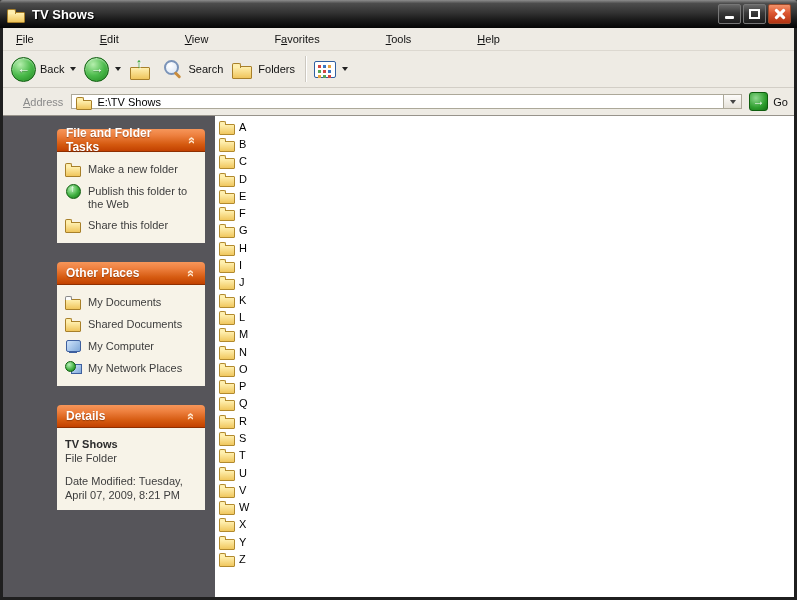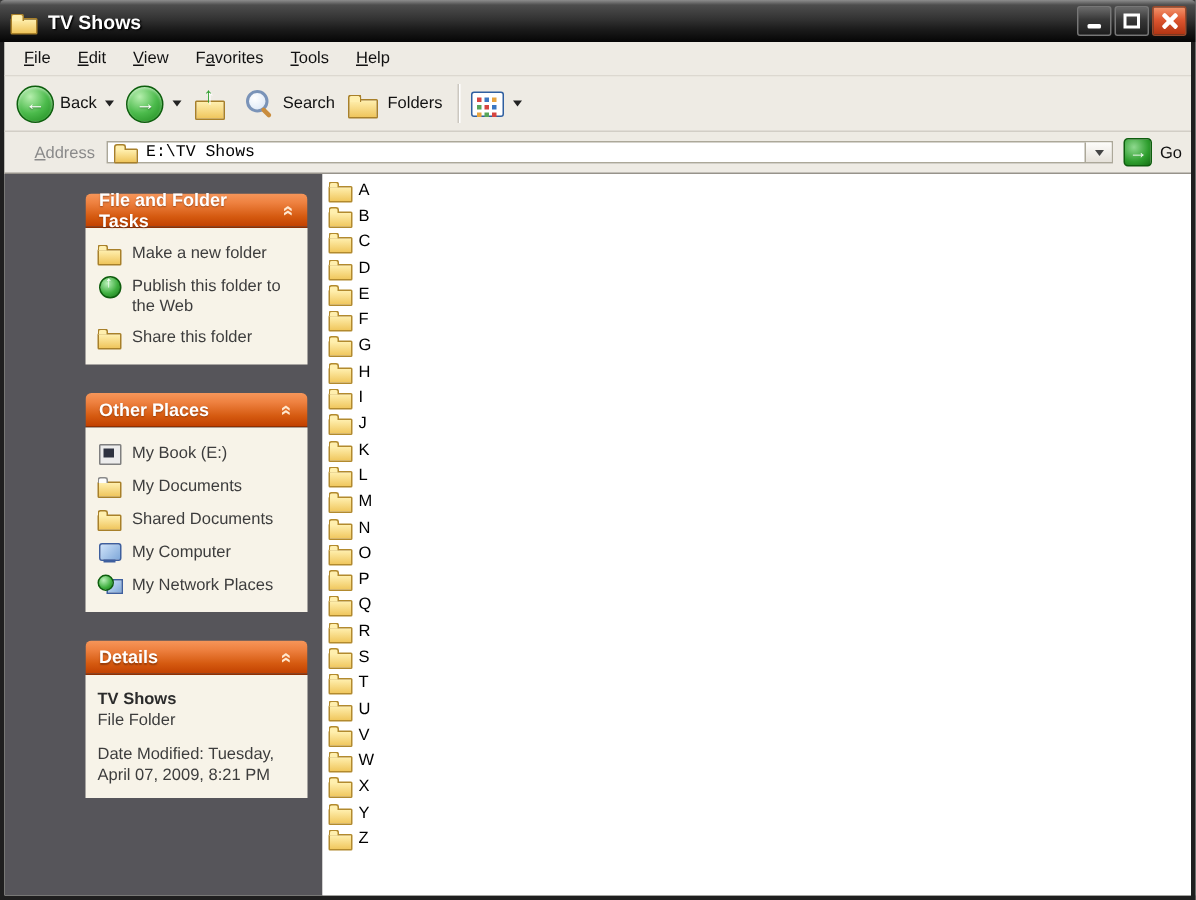--- a/index.html
+++ b/index.html
@@ -30,21 +30,21 @@
     background:#fff; border-radius:1px; }
   .btn-close::before { transform:translate(-50%,-50%) rotate(45deg); }
   .btn-close::after  { transform:translate(-50%,-50%) rotate(-45deg); }
 
   
   .frame { position:absolute; top:28px; left:0; right:0; bottom:0;
     border:3px solid #1f1f1f; border-top:none; display:flex; flex-direction:column; background:#EDEAE3; }
 
   
   .menubar { height:23px; display:flex; align-items:center; padding-left:4px;
-    background:#EEEBE4; border-bottom:1px solid #DCD8D0; }
+    background:#EEEBE4; border-bottom:1px solid #DCD8D0;gap:48px; }
   .menu-item { font-size:11px; color:#111; padding:0 9px; line-height:21px; cursor:default; }
 
   
   .toolbar { height:37px; display:flex; align-items:center; padding-left:8px;
     background:#EEEBE4; border-bottom:1px solid #D2CEC6;text-align:center; }
   .tb-btn { display:flex; align-items:center; gap:4px; margin-right:8px; }
   .tb-label { font-size:11px; color:#111; }
   .nav-circle { width:25px; height:25px; border-radius:50%; position:relative;
     background:radial-gradient(circle at 35% 28%, #B6EFAE 0%, #4CBB4C 50%, #1B851B 100%);
     border:1px solid #0E5E0E; box-shadow:inset 0 1px 2px rgba(255,255,255,.55); }
@@ -72,21 +72,21 @@
   .tb-sep { width:1px; height:26px; background:#CCC8C0; box-shadow:1px 0 0 #fff; margin:0 8px 0 2px; }
   .views-icon { width:22px; height:17px; background:#fff; border:1px solid #2F5FA0; border-radius:2px; position:relative; }
   .views-icon::before { content:""; position:absolute; top:3px; left:3px; width:3px; height:3px; background:#D64541;
     box-shadow:5px 0 0 #3B77C2, 10px 0 0 #E8A33D, 0 5px 0 #58A558, 5px 5px 0 #D64541, 10px 5px 0 #3B77C2,
                0 10px 0 #E8A33D, 5px 10px 0 #58A558, 10px 10px 0 #D64541; }
 
   
   .addressbar { height:28px; display:flex; align-items:center; padding:0 6px 0 8px;
     background:#EEEBE4; border-bottom:1px solid #97938B; }
   .address-label { font-size:11px; color:#8a8a8a; margin-right:8px;margin-left:12px; }
-  .combo { flex:1; height:15px; background:#fff; border:1px solid #ACA899; display:flex; align-items:flex-end;font-family:Liberation Mono, monospace; }
+  .combo { flex:1; height:15px; background:#fff; border:1px solid #ACA899; display:flex; align-items:center; }
   .combo-folder { position:relative; width:18px; height:14px; margin:0 4px 0 3px; }
   .combo-folder::before { content:""; position:absolute; left:1px; top:5px; width:14px; height:8px;
     background:linear-gradient(180deg,#FFEFAE,#EFC55C); border:1px solid #A8802A; border-radius:1px; }
   .combo-folder::after { content:""; position:absolute; left:1px; top:2px; width:6px; height:3px;
     background:#FFEFAE; border:1px solid #A8802A; border-bottom:none; border-radius:2px 2px 0 0; }
   .combo-value { flex:1; font-size:11px; color:#000; }
   .combo-drop { width:18px; align-self:stretch; border-left:1px solid #ACA899;
     background:linear-gradient(180deg,#FDFCFA,#E6E2DA); display:flex; align-items:center; justify-content:center; }
   .combo-drop::before { content:""; width:0; height:0; border-left:3px solid transparent;
     border-right:3px solid transparent; border-top:4px solid #444; }
@@ -241,24 +241,20 @@
             </div>
         </div>
 
         <div class="panel">
           <div class="panel-header">
             <span class="panel-title">Other Places</span>
             <span class="panel-chevron"></span>
           </div>
           <div class="panel-body">
               <div class="task-item">
-                <span class="ic drive-icon"></span>
-                <span class="task-label">My Book (E:)</span>
-              </div>
-              <div class="task-item">
                 <span class="ic my-documents-icon"></span>
                 <span class="task-label">My Documents</span>
               </div>
               <div class="task-item">
                 <span class="ic shared-documents-icon"></span>
                 <span class="task-label">Shared Documents</span>
               </div>
               <div class="task-item">
                 <span class="ic my-computer-icon"></span>
                 <span class="task-label">My Computer</span>

